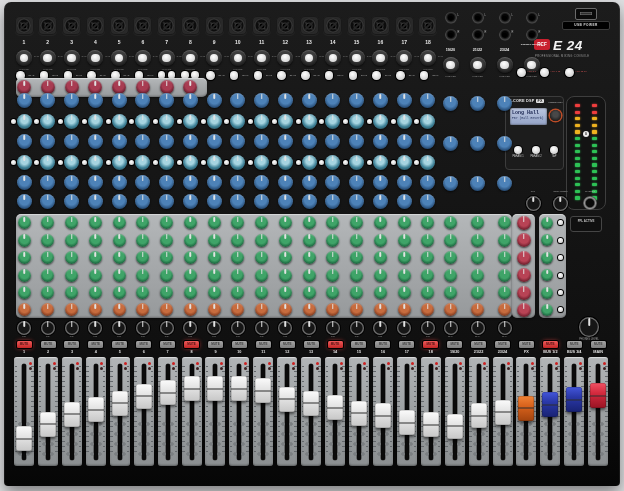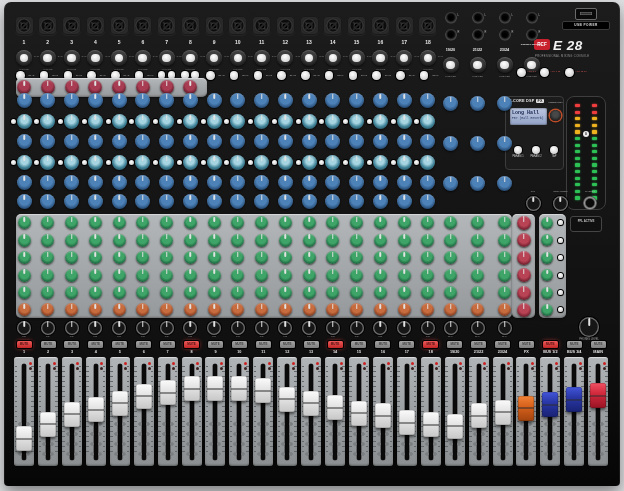--- a/index.html
+++ b/index.html
@@ -101,21 +101,21 @@
 <div class="scene">
   <div class="mbody"></div>
   <div class="panel" id="panel">
 
     <div class="usbpow">
       <div class="usbport"></div>
       <div class="usblabel">USB POWER</div>
     </div>
 
     <div class="logo">
-      <span class="rcf">RCF</span><span class="model">E 28</span>
+      <span class="rcf">RCF</span><span class="model">E 24</span>
       <div class="tagline">PROFESSIONAL MIXING CONSOLE</div>
     </div>
 
     <div class="dsp">
       <div class="dsp-head"><span>X.CORE DSP</span><span class="fxbadge">FX</span></div>
       <div class="lcd">
         <div class="lcd1">Long Hall</div>
         <div class="lcd2">P07 (Hall Reverb)</div>
       </div>
       <div class="enc-label">PRESS PUSH</div>

